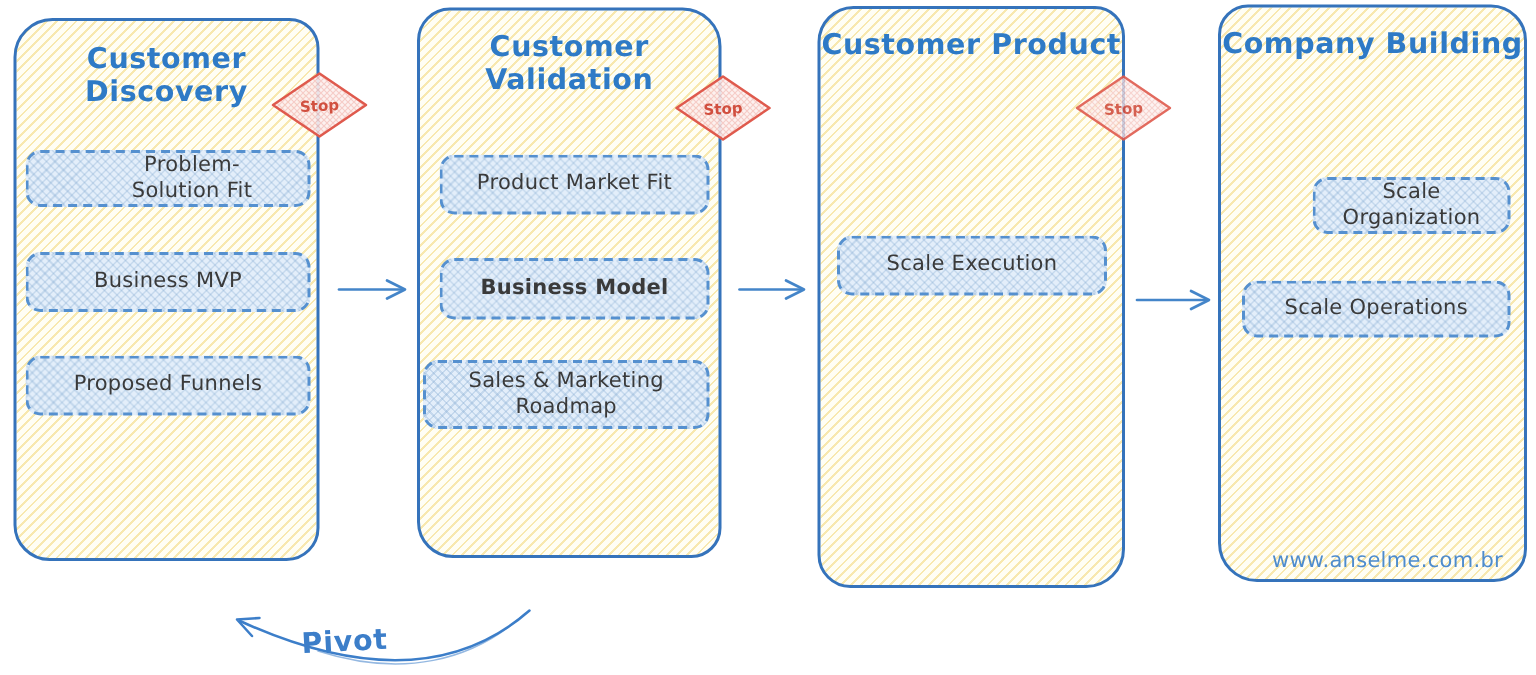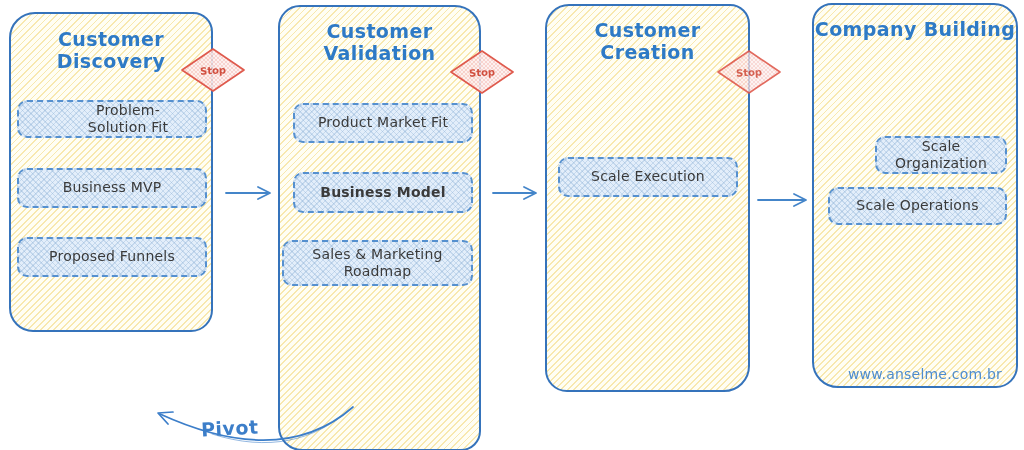--- a/index.html
+++ b/index.html
@@ -21,22 +21,22 @@
     border: 2px solid #3573bb;
     background-color: #fffef4;
     background-image: repeating-linear-gradient(
       135deg,
       rgba(242,214,118,0.55) 0px,
       rgba(242,214,118,0.55) 1.3px,
       rgba(0,0,0,0) 1.3px,
       rgba(0,0,0,0) 4.6px);
     box-sizing: border-box;
   }
-  #stage-1 { left: 9px;   top: 12px; width: 204px; height: 320px; border-radius: 26px 20px 22px 24px; }
-  #stage-2 { left: 278px; top: 5px;  width: 203px; height: 446px; border-radius: 22px 26px 20px 24px; }
+  #stage-1 { left: 9px;   top: 12px; width: 204px; height: 362px; border-radius: 26px 20px 22px 24px; }
+  #stage-2 { left: 278px; top: 5px;  width: 203px; height: 367px; border-radius: 22px 26px 20px 24px; }
   #stage-3 { left: 545px; top: 4px;  width: 205px; height: 388px; border-radius: 24px 20px 26px 22px; }
   #stage-4 { left: 812px; top: 3px;  width: 206px; height: 385px; border-radius: 20px 24px 22px 26px; text-decoration: underline; }
 
   .stage h2 {
     position: absolute;
     top: 13px; left: 0; right: 0;
     margin: 0;
     text-align: center;
     font-size: 19px;
     font-weight: 600;
@@ -69,21 +69,21 @@
   #s1-i0 { left: 6px;  right: 4px; top: 86px;  height: 38px; padding-left: 48px; }
   #s1-i1 { left: 6px;  right: 4px; top: 154px; height: 40px; }
   #s1-i2 { left: 6px;  right: 4px; top: 223px; height: 40px; }
   
   #s2-i0 { left: 13px; right: 6px; top: 96px;  height: 40px; }
   #s2-i1 { left: 13px; right: 6px; top: 165px; height: 41px; font-weight: bold; }
   #s2-i2 { left: 2px; right: 6px; top: 233px; height: 46px; }
   
   #s3-i0 { left: 11px; right: 10px; top: 151px; height: 40px; }
   
-  #s4-i0 { left: 14px; right: 9px; top: 131px; height: 38px; margin-left: 47px; }
+  #s4-i0 { left: 14px; right: 9px; top: 113px; height: 38px; margin-left: 47px; }
   #s4-i1 { left: 14px; right: 9px; top: 182px; height: 38px; }
 
   .watermark {
     position: absolute;
     right: 14px;
     bottom: 4px;
     font-size: 14px;
     letter-spacing: 0.2px;
     color: #4e8ccd;
   }
@@ -138,21 +138,21 @@
     </div>
     <div class="item" id="s2-i1">
       <span>Business Model</span>
     </div>
     <div class="item" id="s2-i2">
       <span>Sales &amp; Marketing Roadmap</span>
     </div>
   </section>
 
   <section class="stage" id="stage-3">
-    <h2>Customer Creation</h2>
+    <h2>Customer Product</h2>
     <div class="item" id="s3-i0">
       <span>Scale Execution</span>
     </div>
   </section>
 
   <section class="stage" id="stage-4">
     <h2>Company Building</h2>
     <div class="item" id="s4-i0">
       <span>Scale Organization</span>
     </div>

